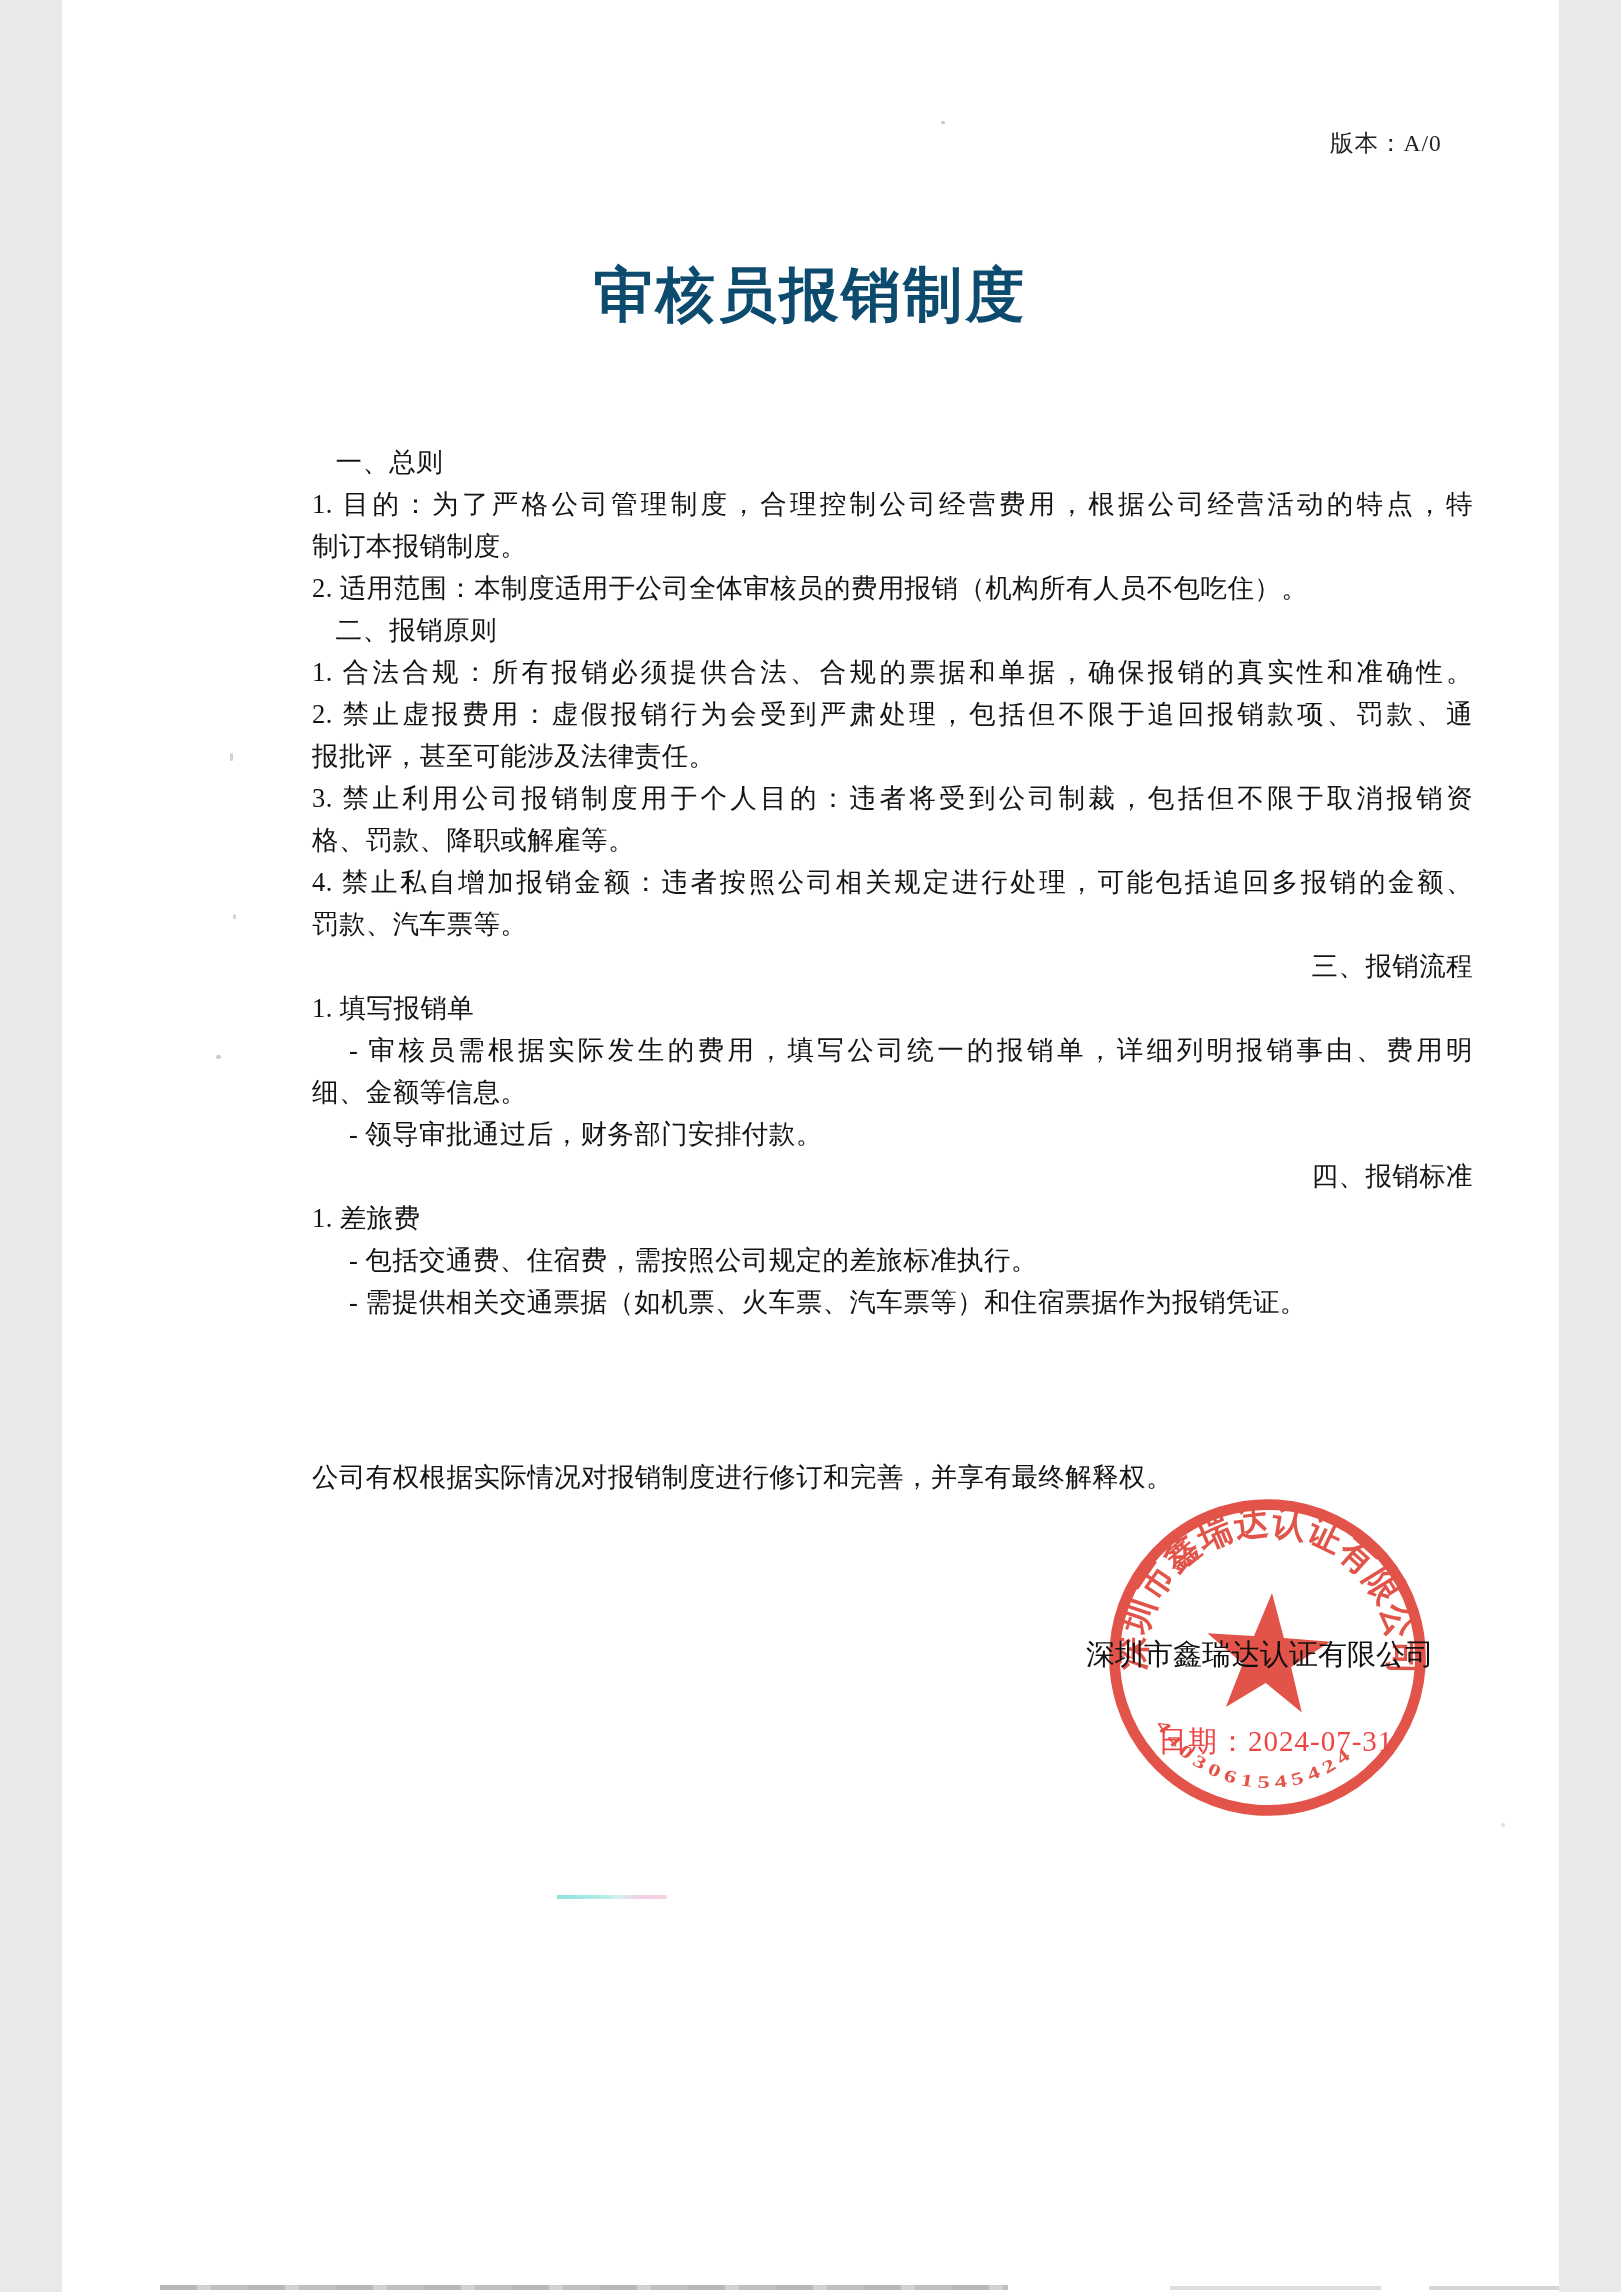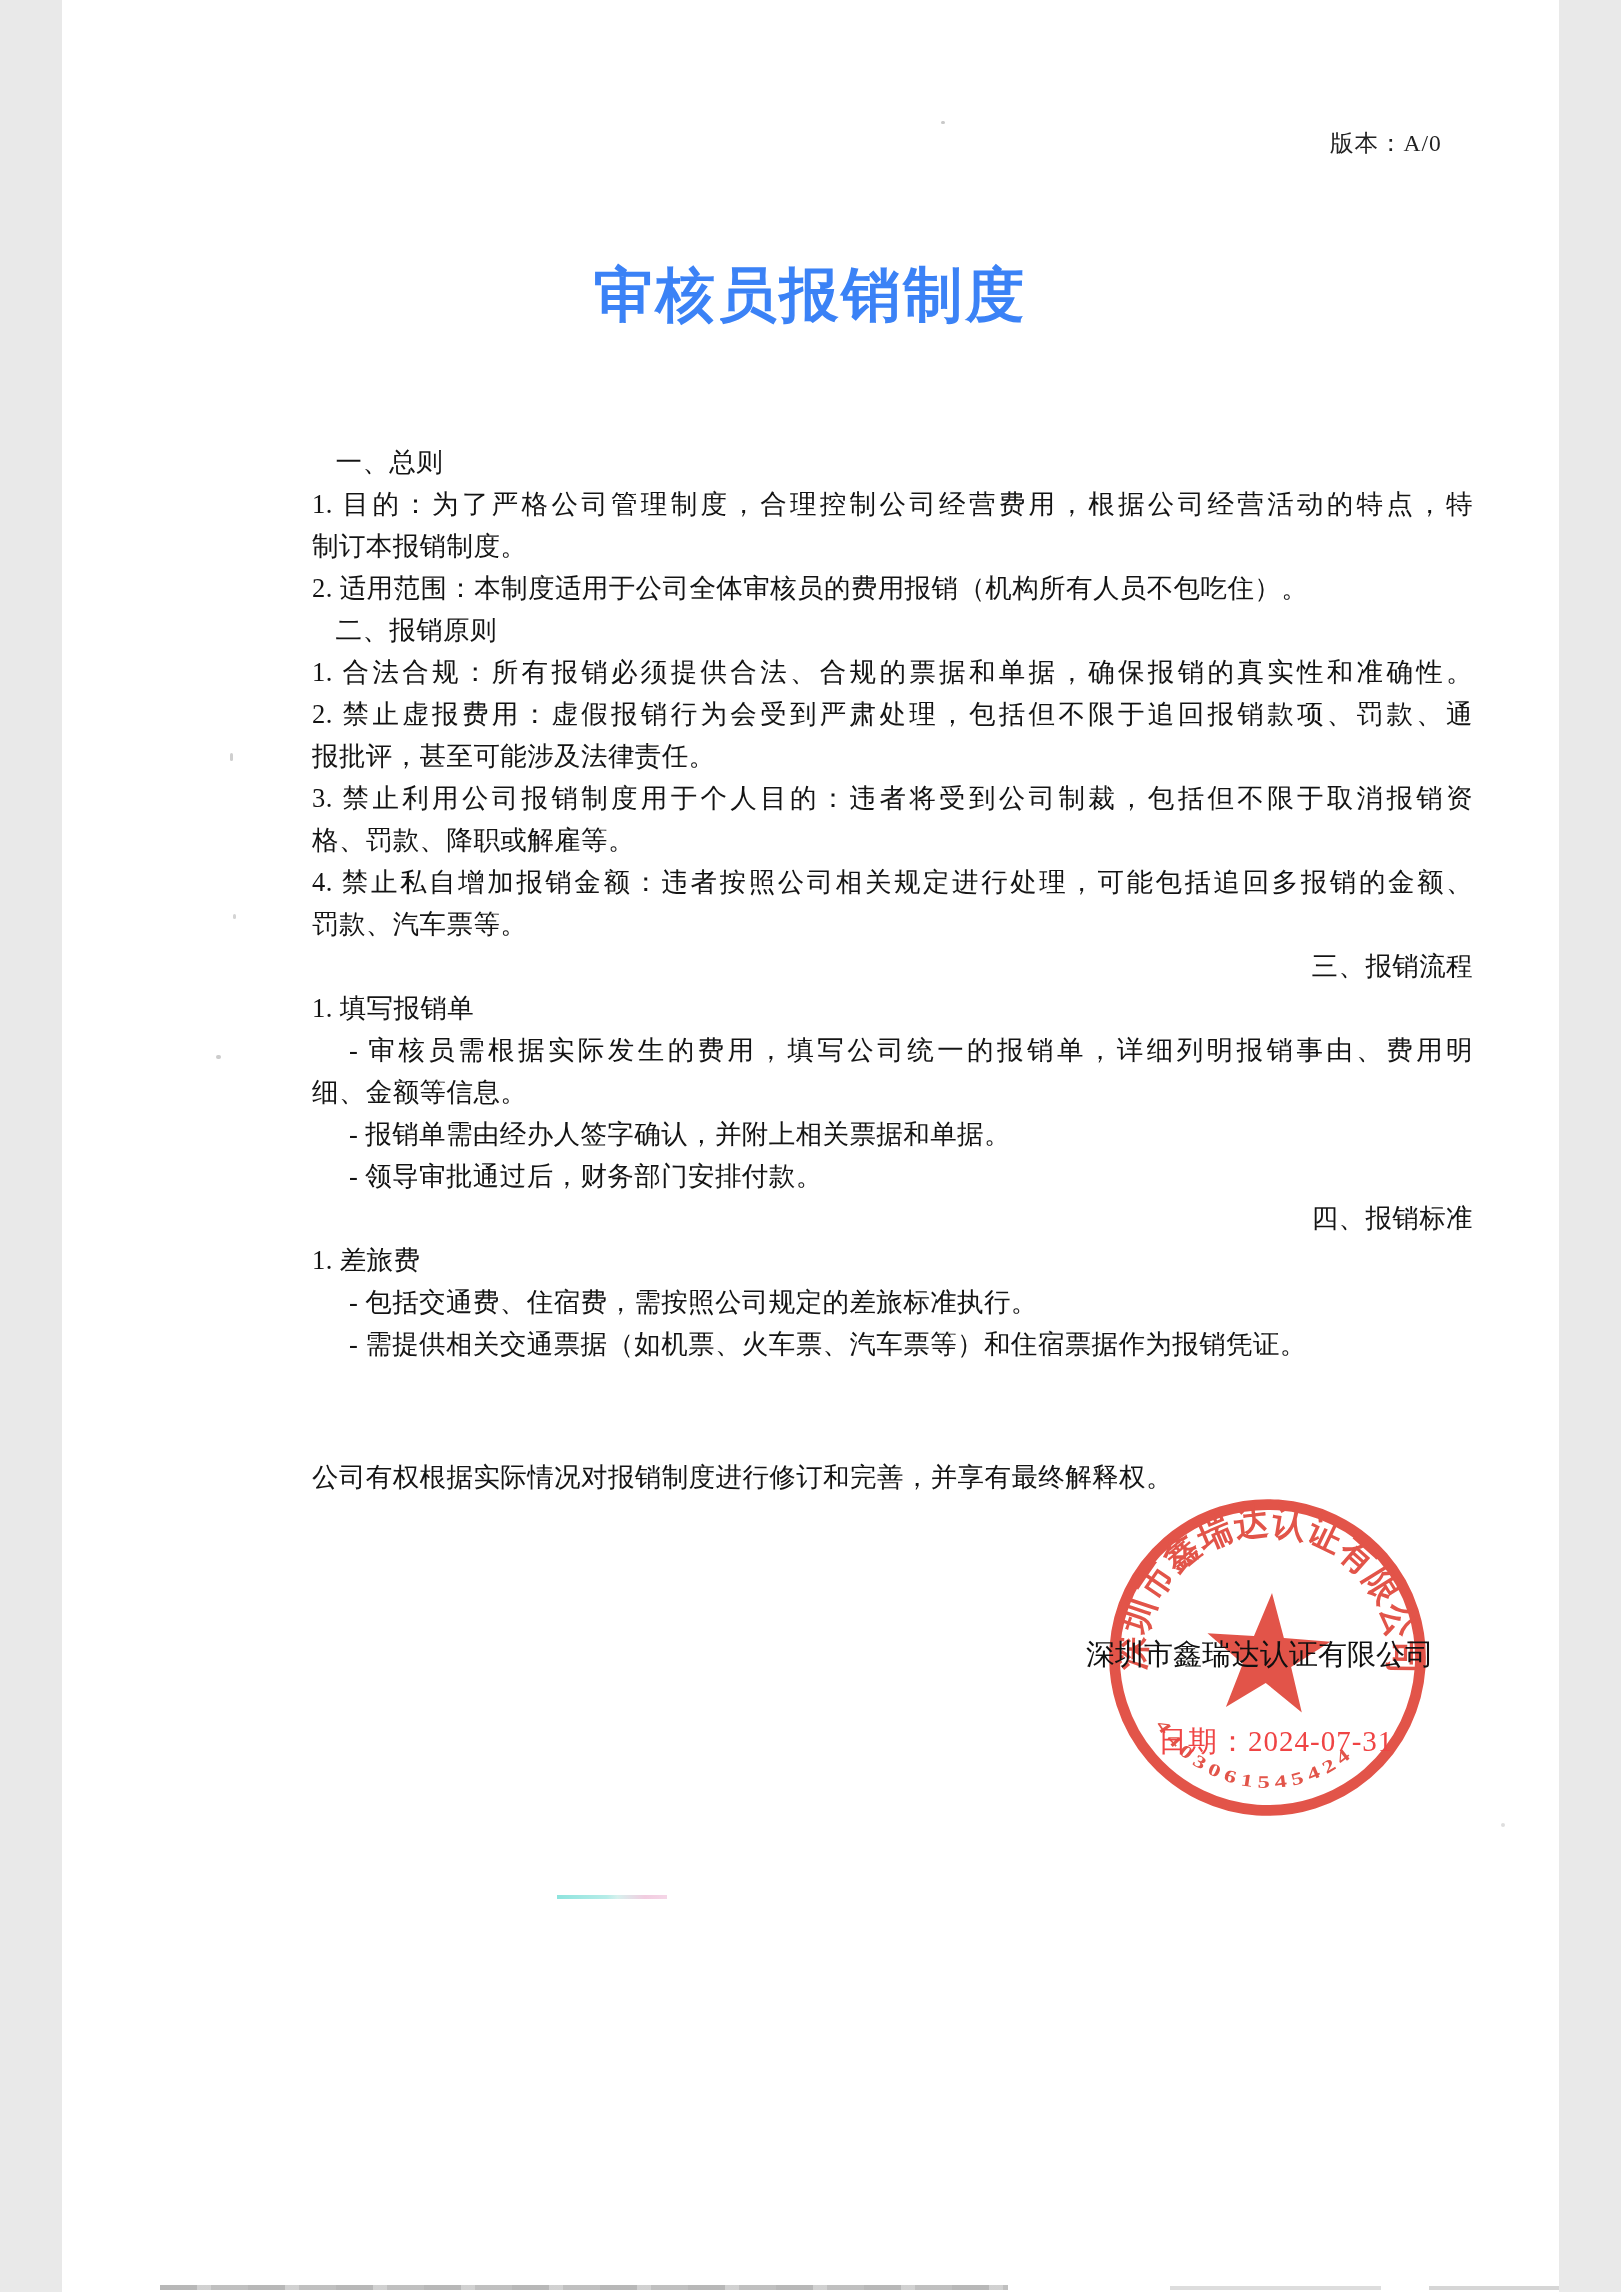--- a/index.html
+++ b/index.html
@@ -9,21 +9,21 @@
     font-family:"Liberation Serif","DejaVu Serif",serif;
     color:#1e1e1e;
   }
   .version {
     position:absolute; left:1268px; top:127px;
     font-size:23.5px; letter-spacing:1px; color:#222;
   }
   .doc-title {
     position:absolute; left:0; top:256px; width:100%;
     text-align:center; font-size:59px; font-weight:700;
-    letter-spacing:2.9px; color:#3b82f6;
+    letter-spacing:2.9px; color:#0c4a6e;
   }
   .body-lines {
     position:absolute; left:250px; top:441px; width:1161px;
     font-size:26.5px; line-height:42px; letter-spacing:0.4px; color:#141414;
   }
   .bl { min-height:42px; white-space:nowrap; }
   .bl.fill { white-space:normal; text-align:justify; text-align-last:justify; }
   .t-heading-indented { padding-left:23.5px; }
   .t-heading { padding-left:5.9px;text-align:right; }
   .t-sub { padding-left:37px; }
@@ -78,21 +78,20 @@
       <div class="bl t-item fill">2. 禁止虚报费用：虚假报销行为会受到严肃处理，包括但不限于追回报销款项、罚款、通</div>
       <div class="bl t-cont">报批评，甚至可能涉及法律责任。</div>
       <div class="bl t-item fill">3. 禁止利用公司报销制度用于个人目的：违者将受到公司制裁，包括但不限于取消报销资</div>
       <div class="bl t-cont">格、罚款、降职或解雇等。</div>
       <div class="bl t-item fill">4. 禁止私自增加报销金额：违者按照公司相关规定进行处理，可能包括追回多报销的金额、</div>
       <div class="bl t-cont">罚款、汽车票等。</div>
       <div class="bl t-heading">三、报销流程</div>
       <div class="bl t-item">1. 填写报销单</div>
       <div class="bl t-sub fill">- 审核员需根据实际发生的费用，填写公司统一的报销单，详细列明报销事由、费用明</div>
       <div class="bl t-cont">细、金额等信息。</div>
-      <div class="bl t-sub">- 报销单需由经办人签字确认，并附上相关票据和单据。</div>
       <div class="bl t-sub">- 领导审批通过后，财务部门安排付款。</div>
       <div class="bl t-heading">四、报销标准</div>
       <div class="bl t-item">1. 差旅费</div>
       <div class="bl t-sub">- 包括交通费、住宿费，需按照公司规定的差旅标准执行。</div>
       <div class="bl t-sub">- 需提供相关交通票据（如机票、火车票、汽车票等）和住宿票据作为报销凭证。</div>
     </div>
 
   <div class="closing">公司有权根据实际情况对报销制度进行修订和完善，并享有最终解释权。</div>
 
   <div class="stamp">

